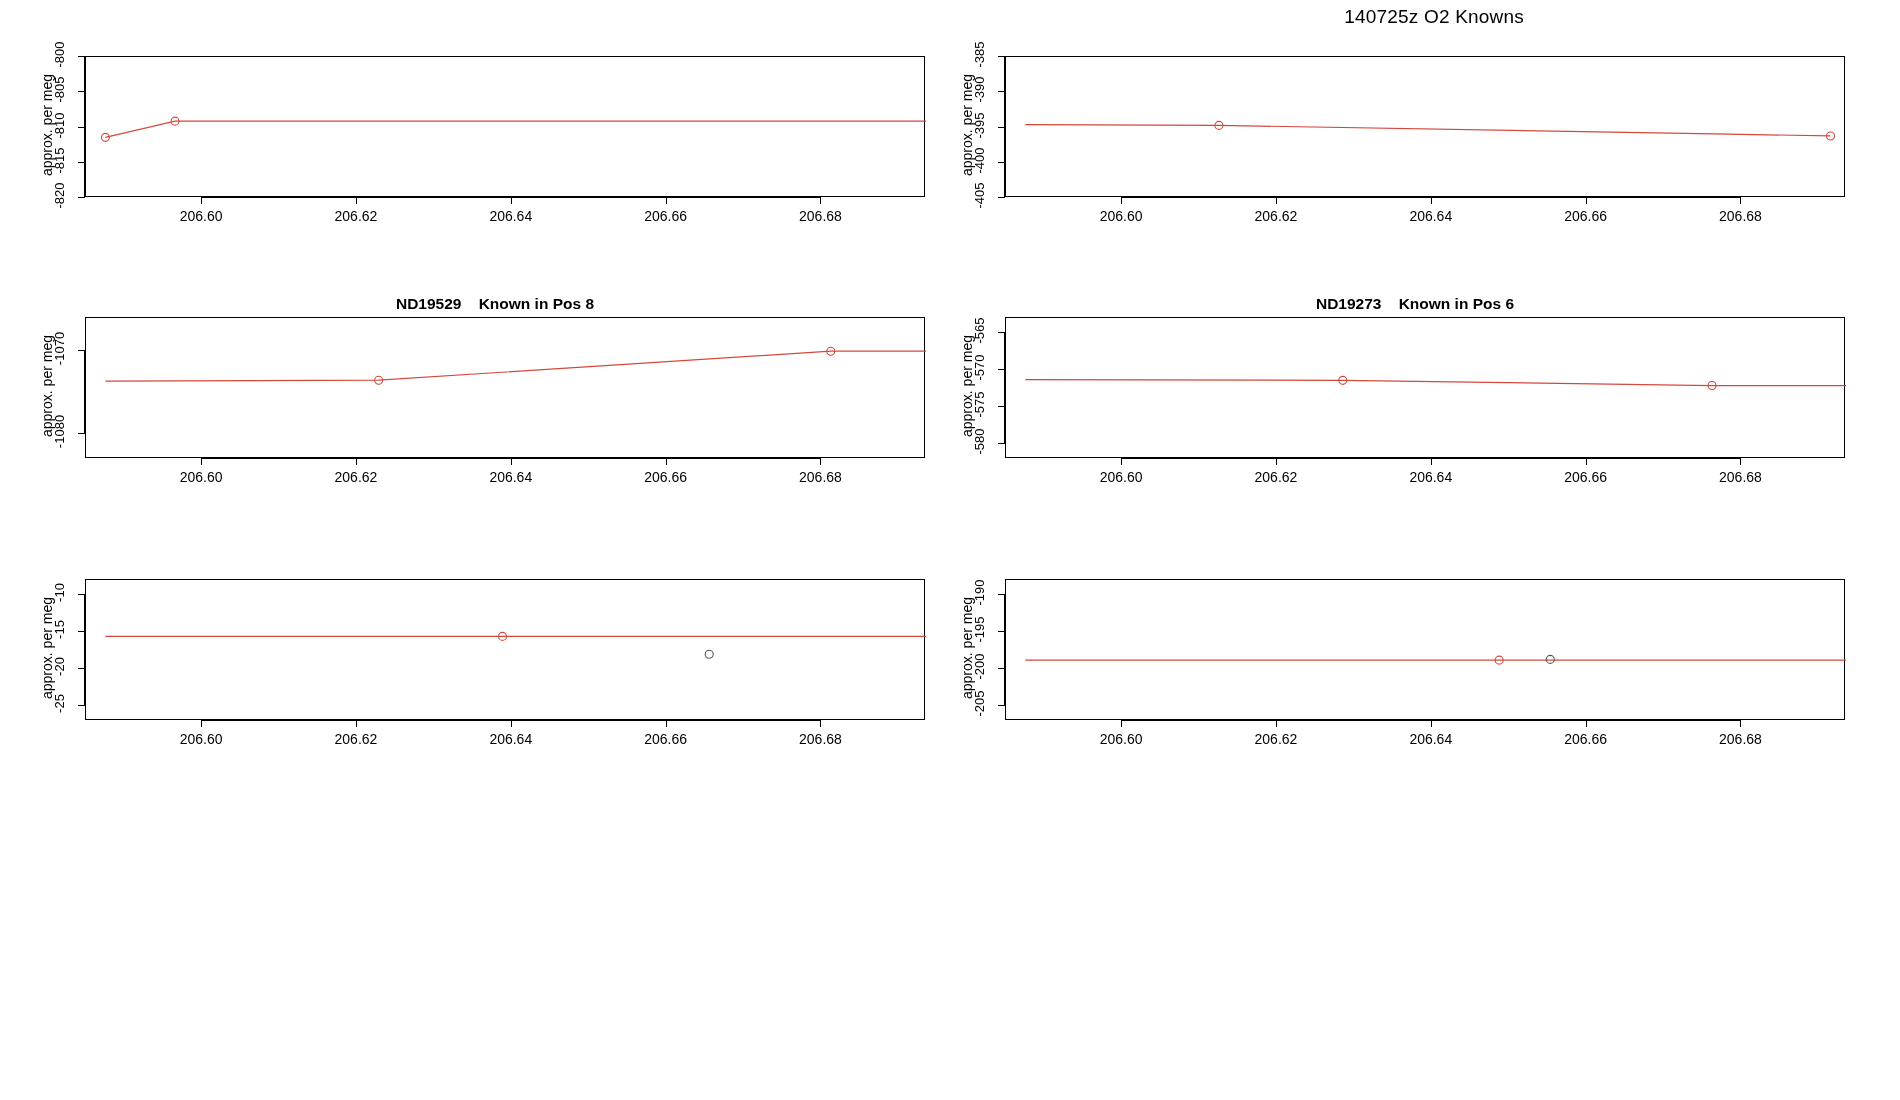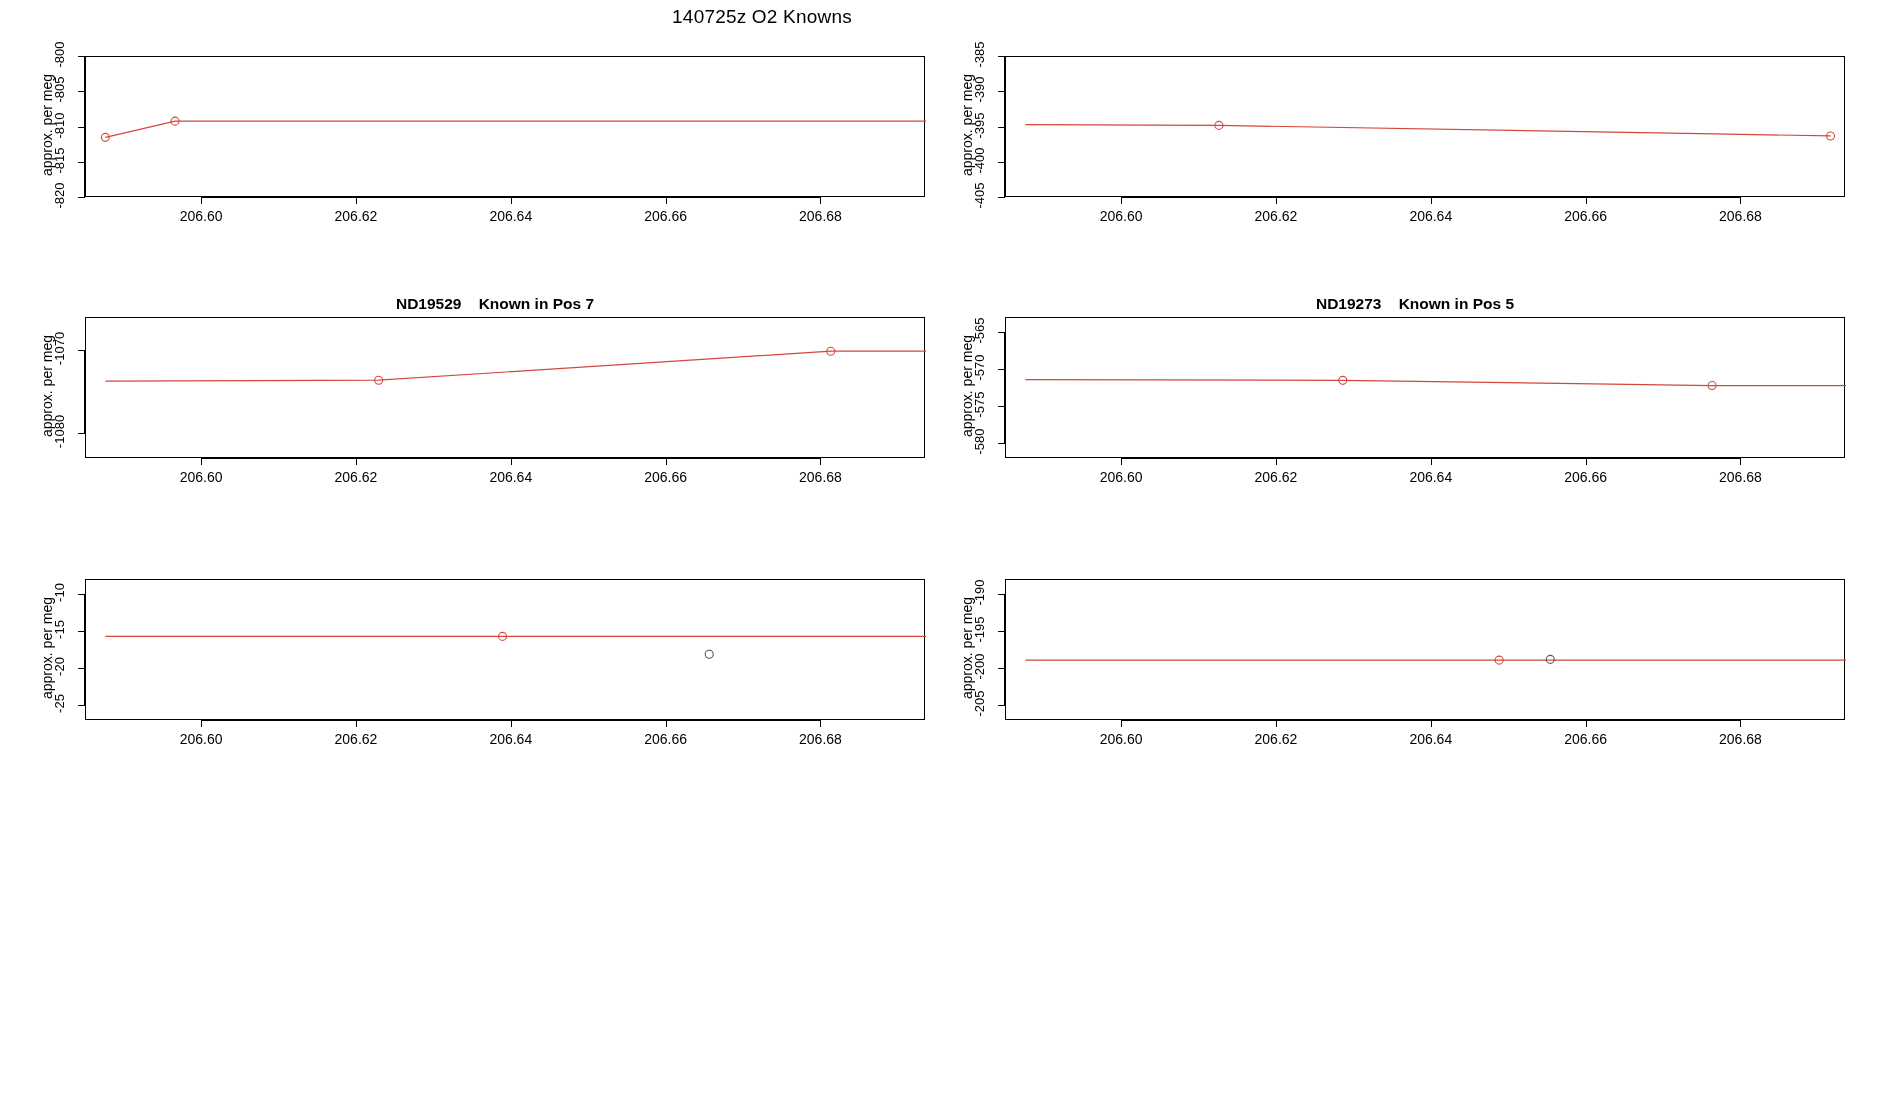--- a/index.html
+++ b/index.html
@@ -18,21 +18,21 @@
   #root {
     position: relative;
     width: 1900px;
     height: 1100px;
   }
   .fig-title {
     position: absolute;
     top: 6px;
     left: 0;
     width: 1524px;
-    text-align: center;
+    text-align: right;
     font-size: 19px;
     letter-spacing: 0.2px;
   }
   .xlabel-global {
     position: absolute;
     left: 0;
     width: 1900px;
     top: 1070px;
     text-align: center;
     font-size: 19px;
@@ -159,21 +159,21 @@
       <div class="xtick-label" style="left: 255.968px; top: 174px; width: 90px;">206.62</div>
       <div class="xtick-mark" style="left: 455.806px; top: 163px;"></div>
       <div class="xtick-label" style="left: 410.806px; top: 174px; width: 90px;">206.64</div>
       <div class="xtick-mark" style="left: 610.645px; top: 163px;"></div>
       <div class="xtick-label" style="left: 565.645px; top: 174px; width: 90px;">206.66</div>
       <div class="xtick-mark" style="left: 765.484px; top: 163px;"></div>
       <div class="xtick-label" style="left: 720.484px; top: 174px; width: 90px;">206.68</div>
       <div style="position: absolute; left: 146.129px; top: 163px; height: 1px; width: 619.355px; background: rgb(0, 0, 0);"></div>
     </div>
     <div class="panel" style="left: 55px; top: 295px; width: 880px; height: 215px;">
-      <div class="panel-title">ND19529    Known in Pos 7</div>
+      <div class="panel-title">ND19529    Known in Pos 8</div>
       <div class="plotbox" style="left: 30px; top: 22px; width: 840px; height: 141px;">
         <svg class="plotsvg" width="840" height="141">
           <polyline points="19.354838709661195,63.0352941176463 292.6451612903765,62.205882352941174 744.7741935482996,33.176470588235304 840,33.176470588235304" fill="none" stroke="#d4483b" stroke-width="1.2"></polyline>
           <circle cx="292.6451612903765" cy="62.205882352941174" r="4" fill="none" stroke="#d4483b" stroke-width="1.1"></circle>
           <circle cx="744.7741935482996" cy="33.176470588235304" r="4" fill="none" stroke="#d4483b" stroke-width="1.1"></circle>
         </svg>
       </div>
       <div class="ytick-mark" style="left: 23px; top: 138.118px;"></div>
       <div class="ytick-label" style="left: -16px; top: 129.118px; width: 40px; text-align: center;">-1080</div>
       <div class="ytick-mark" style="left: 23px; top: 55.1765px;"></div>
@@ -186,21 +186,21 @@
       <div class="xtick-label" style="left: 255.968px; top: 174px; width: 90px;">206.62</div>
       <div class="xtick-mark" style="left: 455.806px; top: 163px;"></div>
       <div class="xtick-label" style="left: 410.806px; top: 174px; width: 90px;">206.64</div>
       <div class="xtick-mark" style="left: 610.645px; top: 163px;"></div>
       <div class="xtick-label" style="left: 565.645px; top: 174px; width: 90px;">206.66</div>
       <div class="xtick-mark" style="left: 765.484px; top: 163px;"></div>
       <div class="xtick-label" style="left: 720.484px; top: 174px; width: 90px;">206.68</div>
       <div style="position: absolute; left: 146.129px; top: 163px; height: 1px; width: 619.355px; background: rgb(0, 0, 0);"></div>
     </div>
     <div class="panel" style="left: 975px; top: 295px; width: 880px; height: 215px;">
-      <div class="panel-title">ND19273    Known in Pos 5</div>
+      <div class="panel-title">ND19273    Known in Pos 6</div>
       <div class="plotbox" style="left: 30px; top: 22px; width: 840px; height: 141px;">
         <svg class="plotsvg" width="840" height="141">
           <polyline points="19.354838709661195,61.59473684210492 336.7741935483688,62.33684210526299 706.0645161289773,67.53157894736859 840,67.53157894736859" fill="none" stroke="#d4483b" stroke-width="1.2"></polyline>
           <circle cx="336.7741935483688" cy="62.33684210526299" r="4" fill="none" stroke="#d4483b" stroke-width="1.1"></circle>
           <circle cx="706.0645161289773" cy="67.53157894736859" r="4" fill="none" stroke="#d4483b" stroke-width="1.1"></circle>
         </svg>
       </div>
       <div class="ytick-mark" style="left: 23px; top: 148.158px;"></div>
       <div class="ytick-label" style="left: -16px; top: 139.158px; width: 40px; text-align: center;">-580</div>
       <div class="ytick-mark" style="left: 23px; top: 111.053px;"></div>

